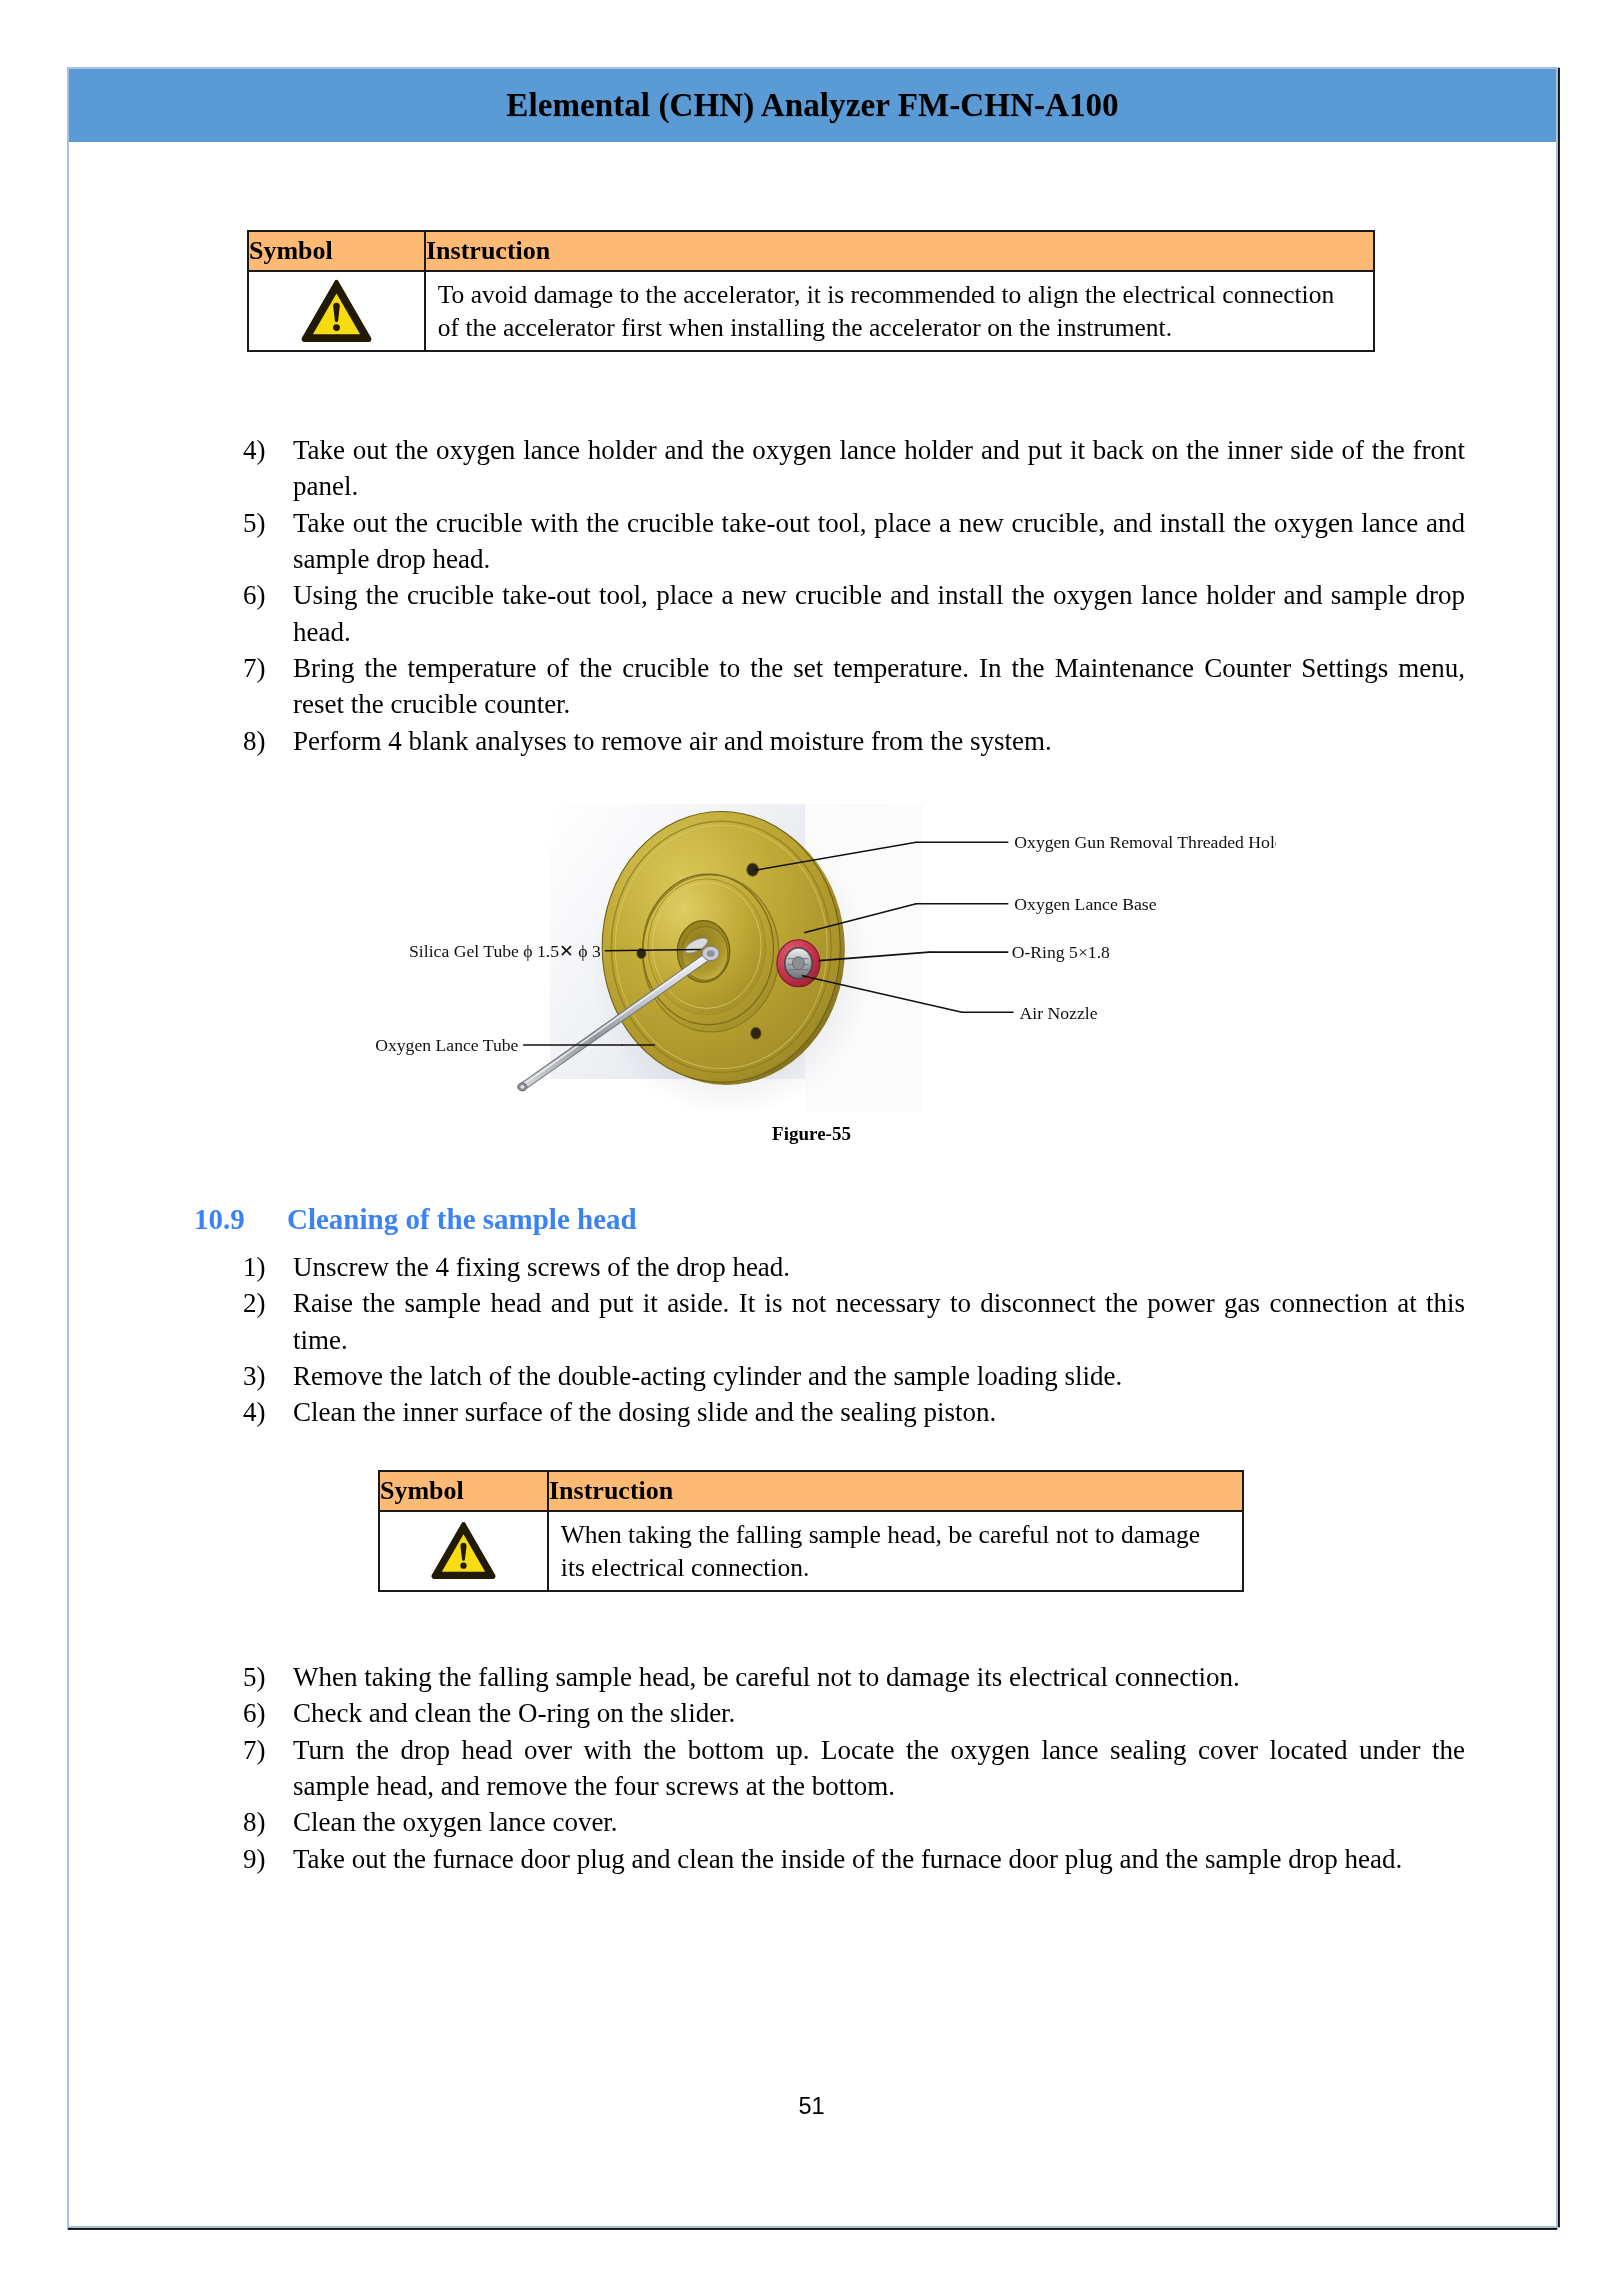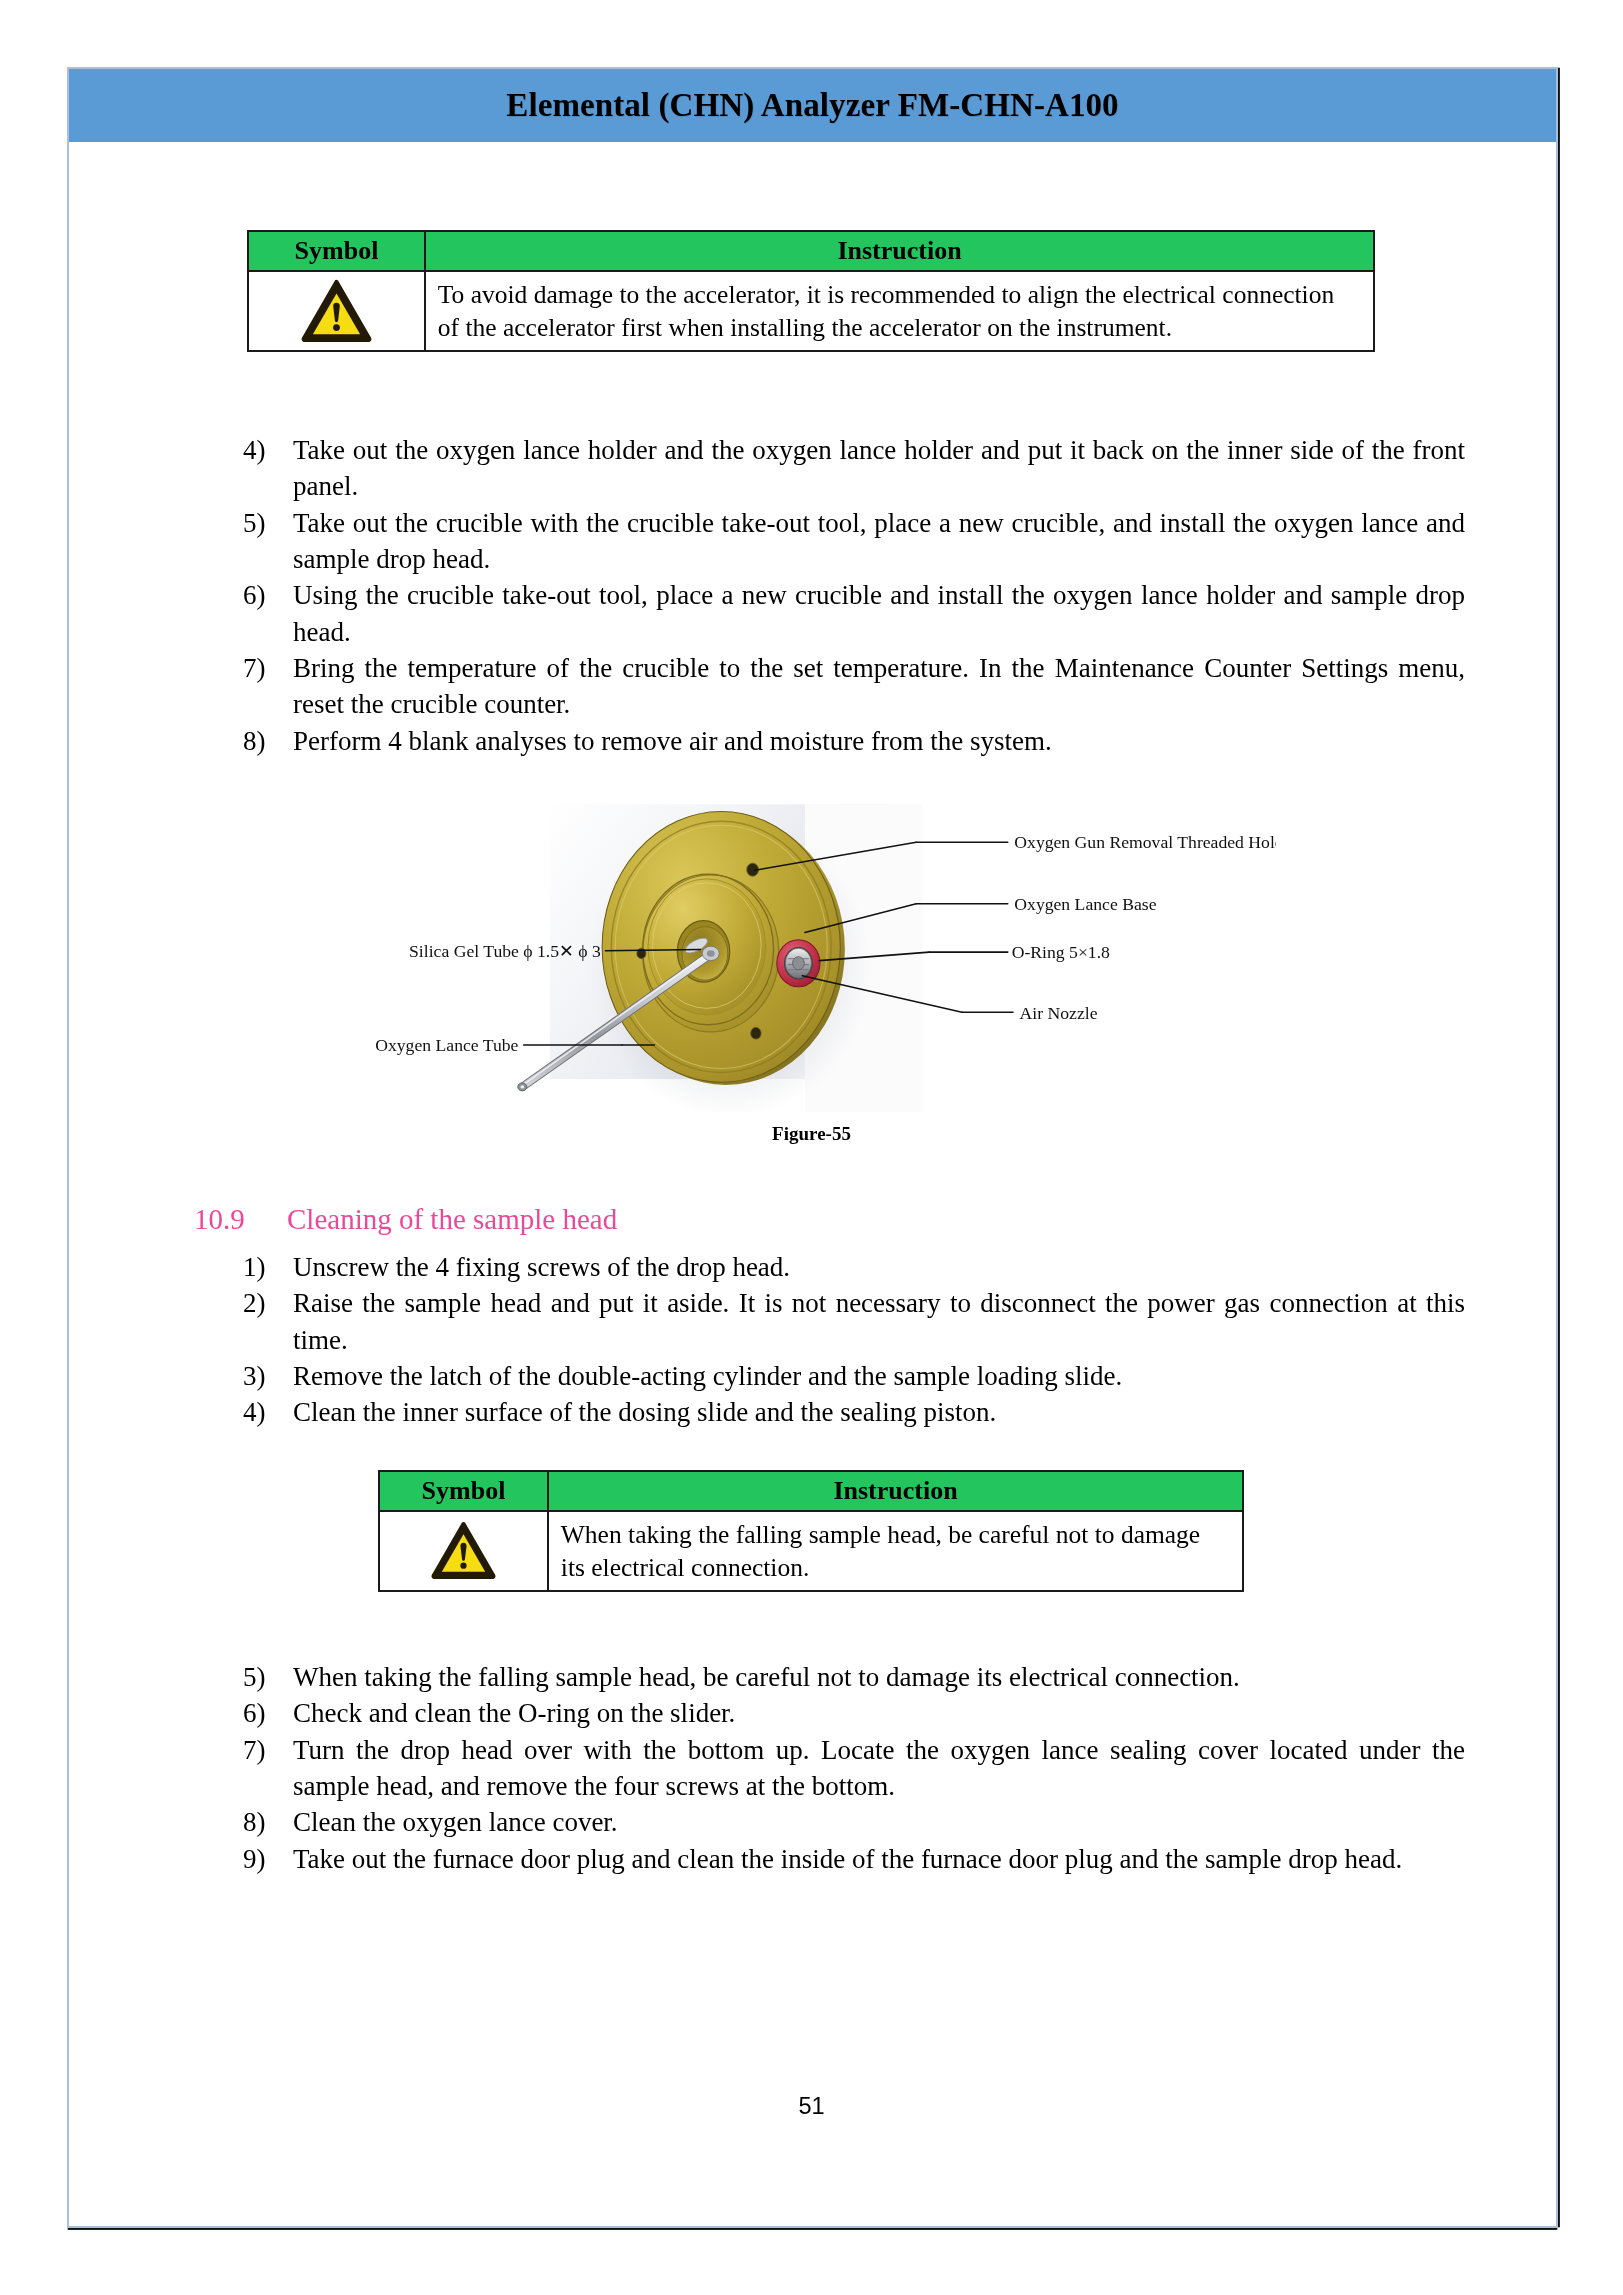--- a/index.html
+++ b/index.html
@@ -71,24 +71,24 @@
     border-collapse: collapse;
     table-layout: fixed;
     background: #ffffff;
   }
   .sym-table th, .sym-table td {
     border: 2px solid #1a1a1a;
     padding: 0;
     vertical-align: middle;
   }
   .sym-table th {
-    background: #22c55e;
+    background: #fdba74;
     font-weight: bold;
     font-size: 26px;
-    text-align: center;
+    text-align: left;
     font-family: "Liberation Serif", "DejaVu Serif", serif;
     height: 38px;
   }
   .sym-table td.instr {
     text-align: left;
     font-size: 25.5px;
     line-height: 1.30;
     padding: 5.9px 11.8px;
     font-family: "Liberation Serif", "DejaVu Serif", serif;
   }
@@ -189,22 +189,22 @@
     font-size: 19px;
     font-weight: bold;
     font-family: "Liberation Serif", "DejaVu Serif", serif;
   }
 
   
   .section-heading {
     position: absolute;
     left: 194px;
     top: 1203px;
-    color: #ec4899;
-    font-weight: normal;
+    color: #3b82f6;
+    font-weight: bold;
     font-size: 29px;
     font-family: "Liberation Serif", "DejaVu Serif", serif;
     white-space: nowrap;
   }
   .section-heading .num {
     display: inline-block;
     width: 93px;
   }
 
   

